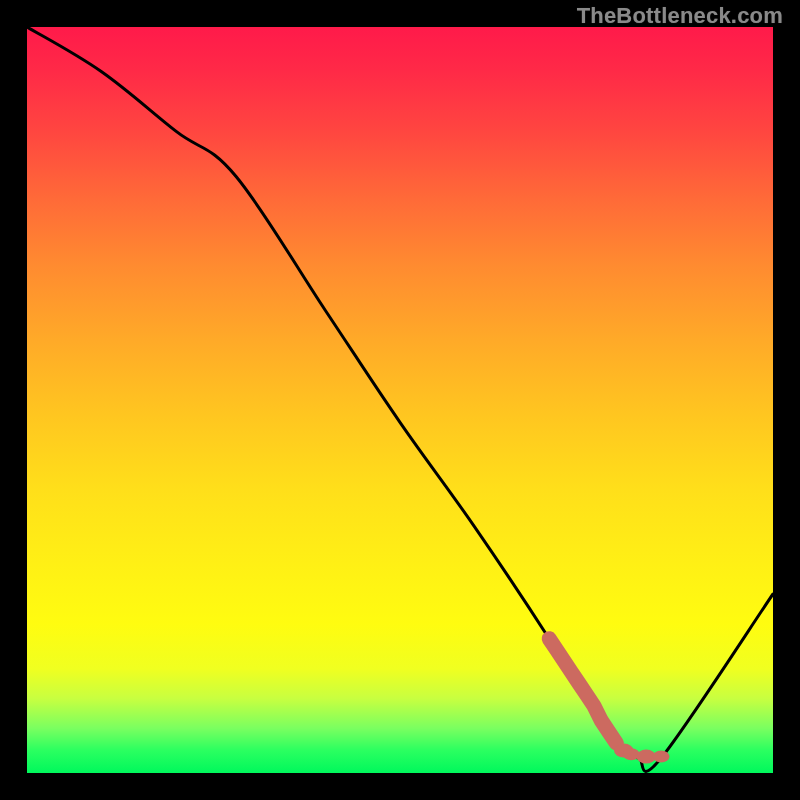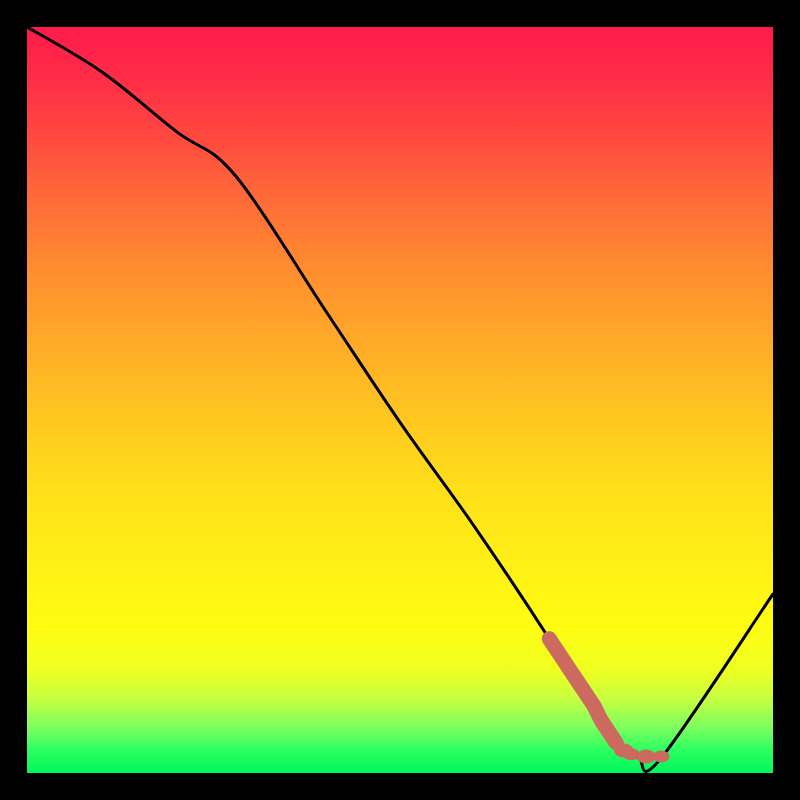--- a/index.html
+++ b/index.html
@@ -75,13 +75,14 @@
       <path id="highlight-seg" fill="none" stroke="#cc6a60" stroke-width="15" stroke-linecap="round" stroke-linejoin="round" d="M 522.1999999999999 611.72 L 529.66 622.91 L 537.12 634.1 L 544.58 645.29 L 552.04 656.48 L 559.5 667.67 L 566.96 678.86 L 574.42 693.78 L 581.88 704.97 L 589.34 716.16"></path>
 
       <g id="highlight-dots">
           <ellipse cx="596.8000000000001" cy="723.62" rx="9.799999999999999" ry="7" fill="#cc6a60"></ellipse>
           <ellipse cx="604.26" cy="727.35" rx="8.399999999999999" ry="6" fill="#cc6a60"></ellipse>
           <ellipse cx="619.18" cy="729.588" rx="9.799999999999999" ry="7" fill="#cc6a60"></ellipse>
           <ellipse cx="634.1" cy="729.588" rx="8.399999999999999" ry="6" fill="#cc6a60"></ellipse>
         </g>
     </svg>
   </div>
+  <div class="attribution">TheBottleneck.com</div>
 </div>
 
 </body></html>

